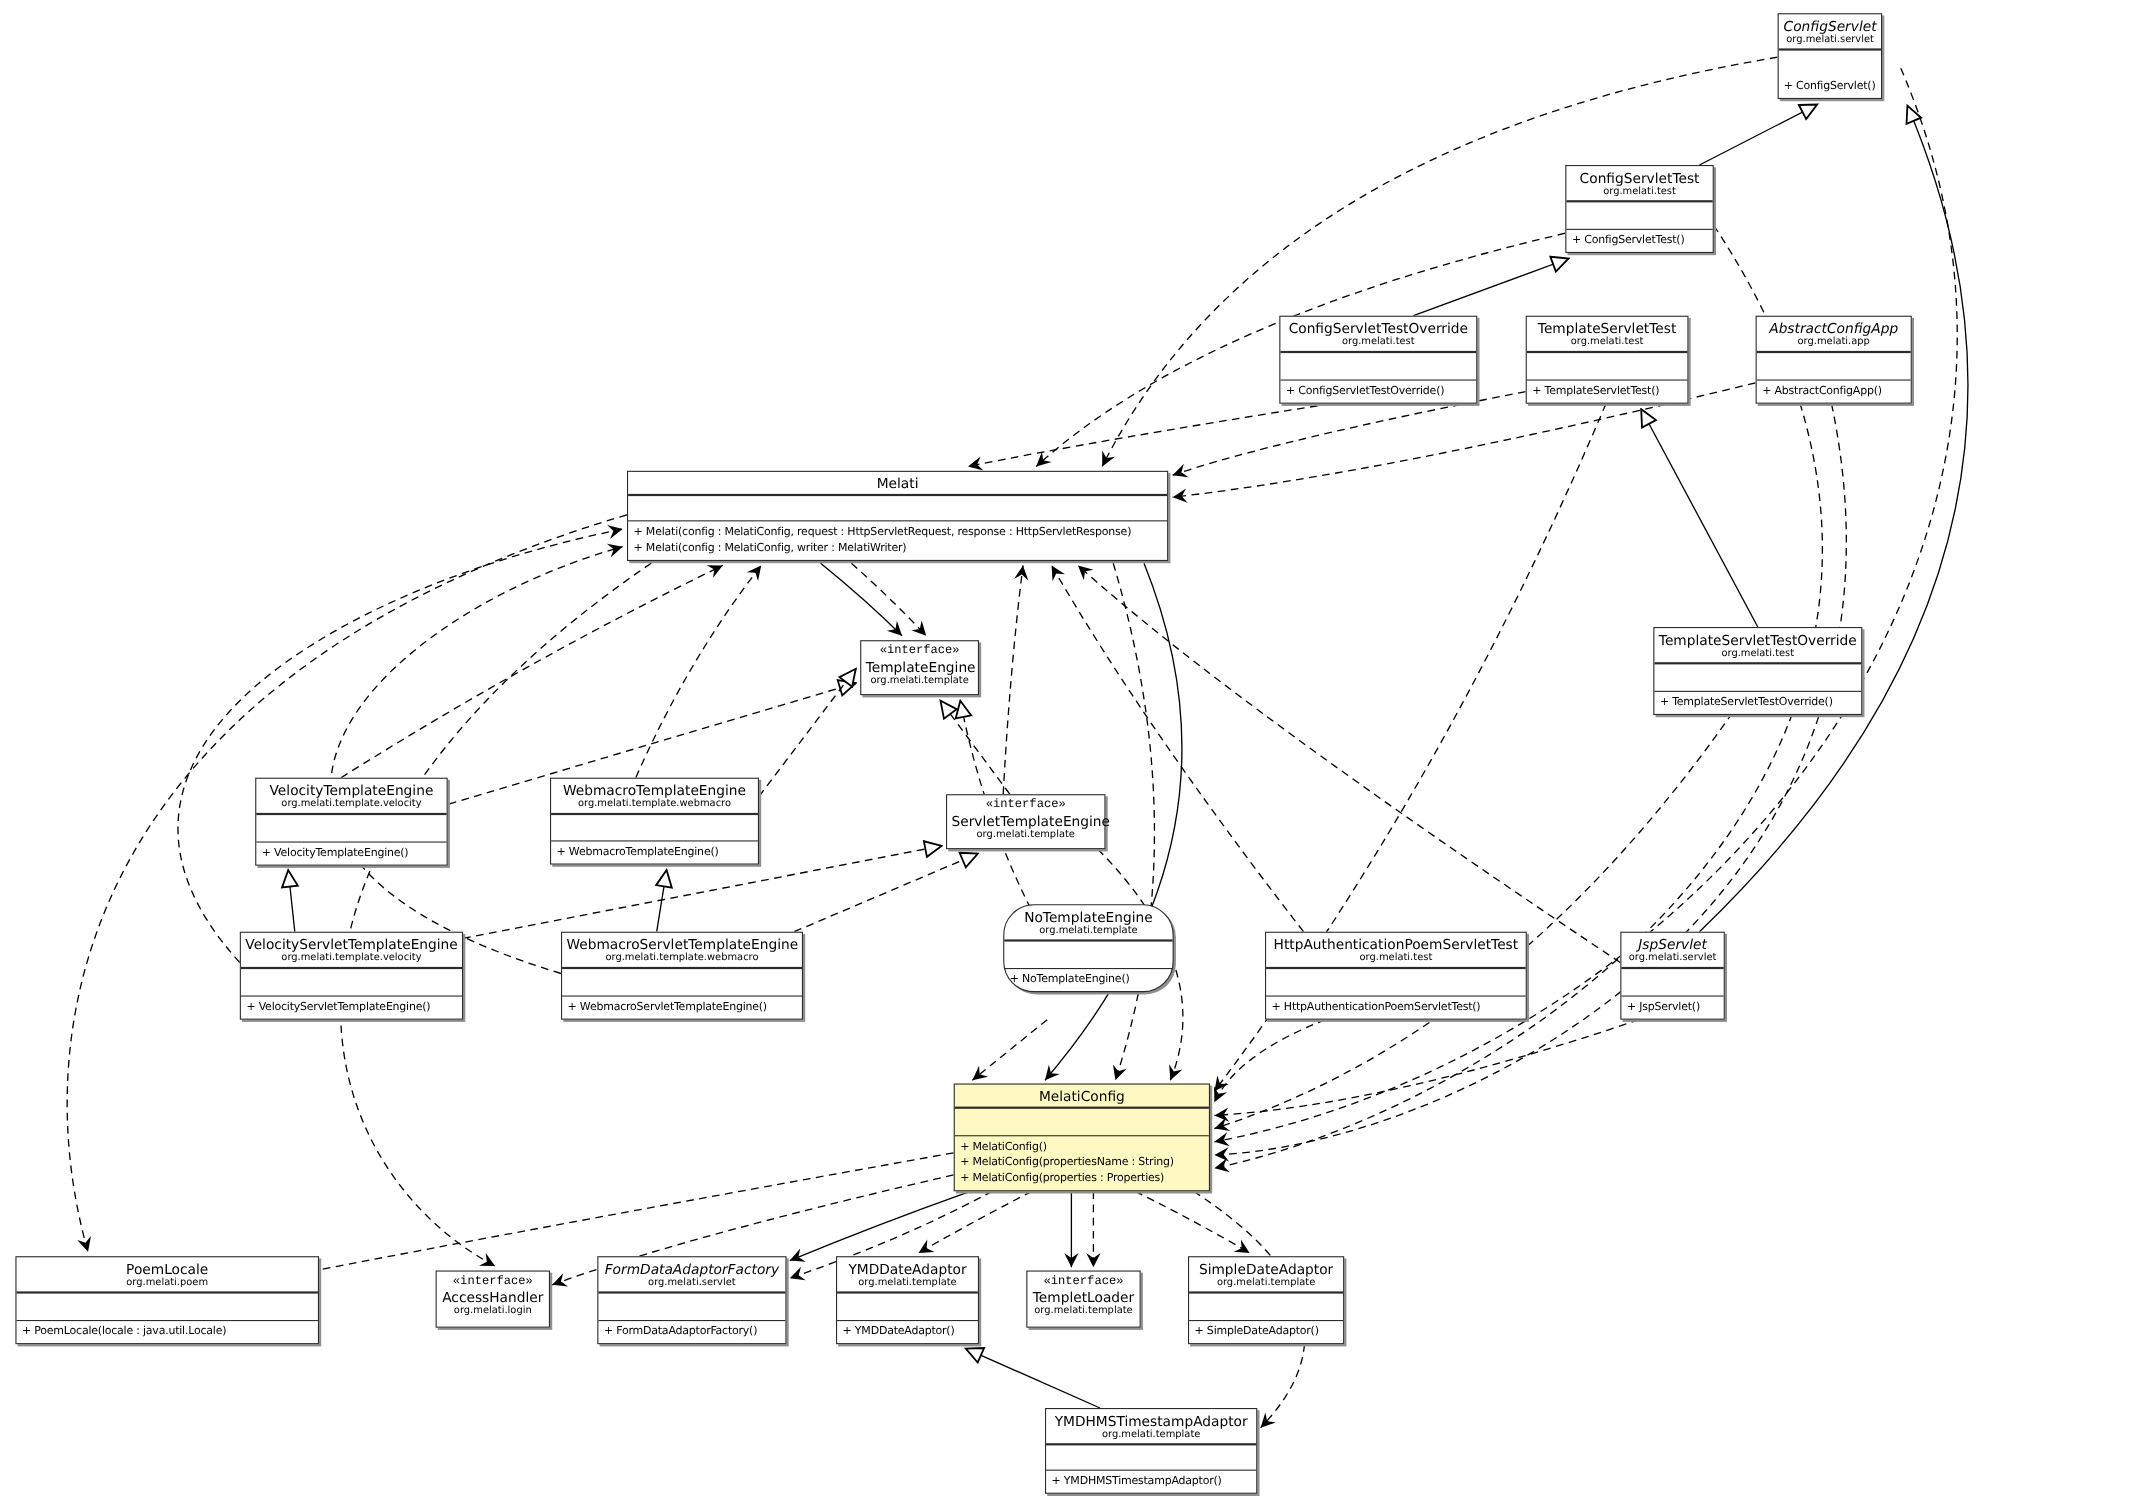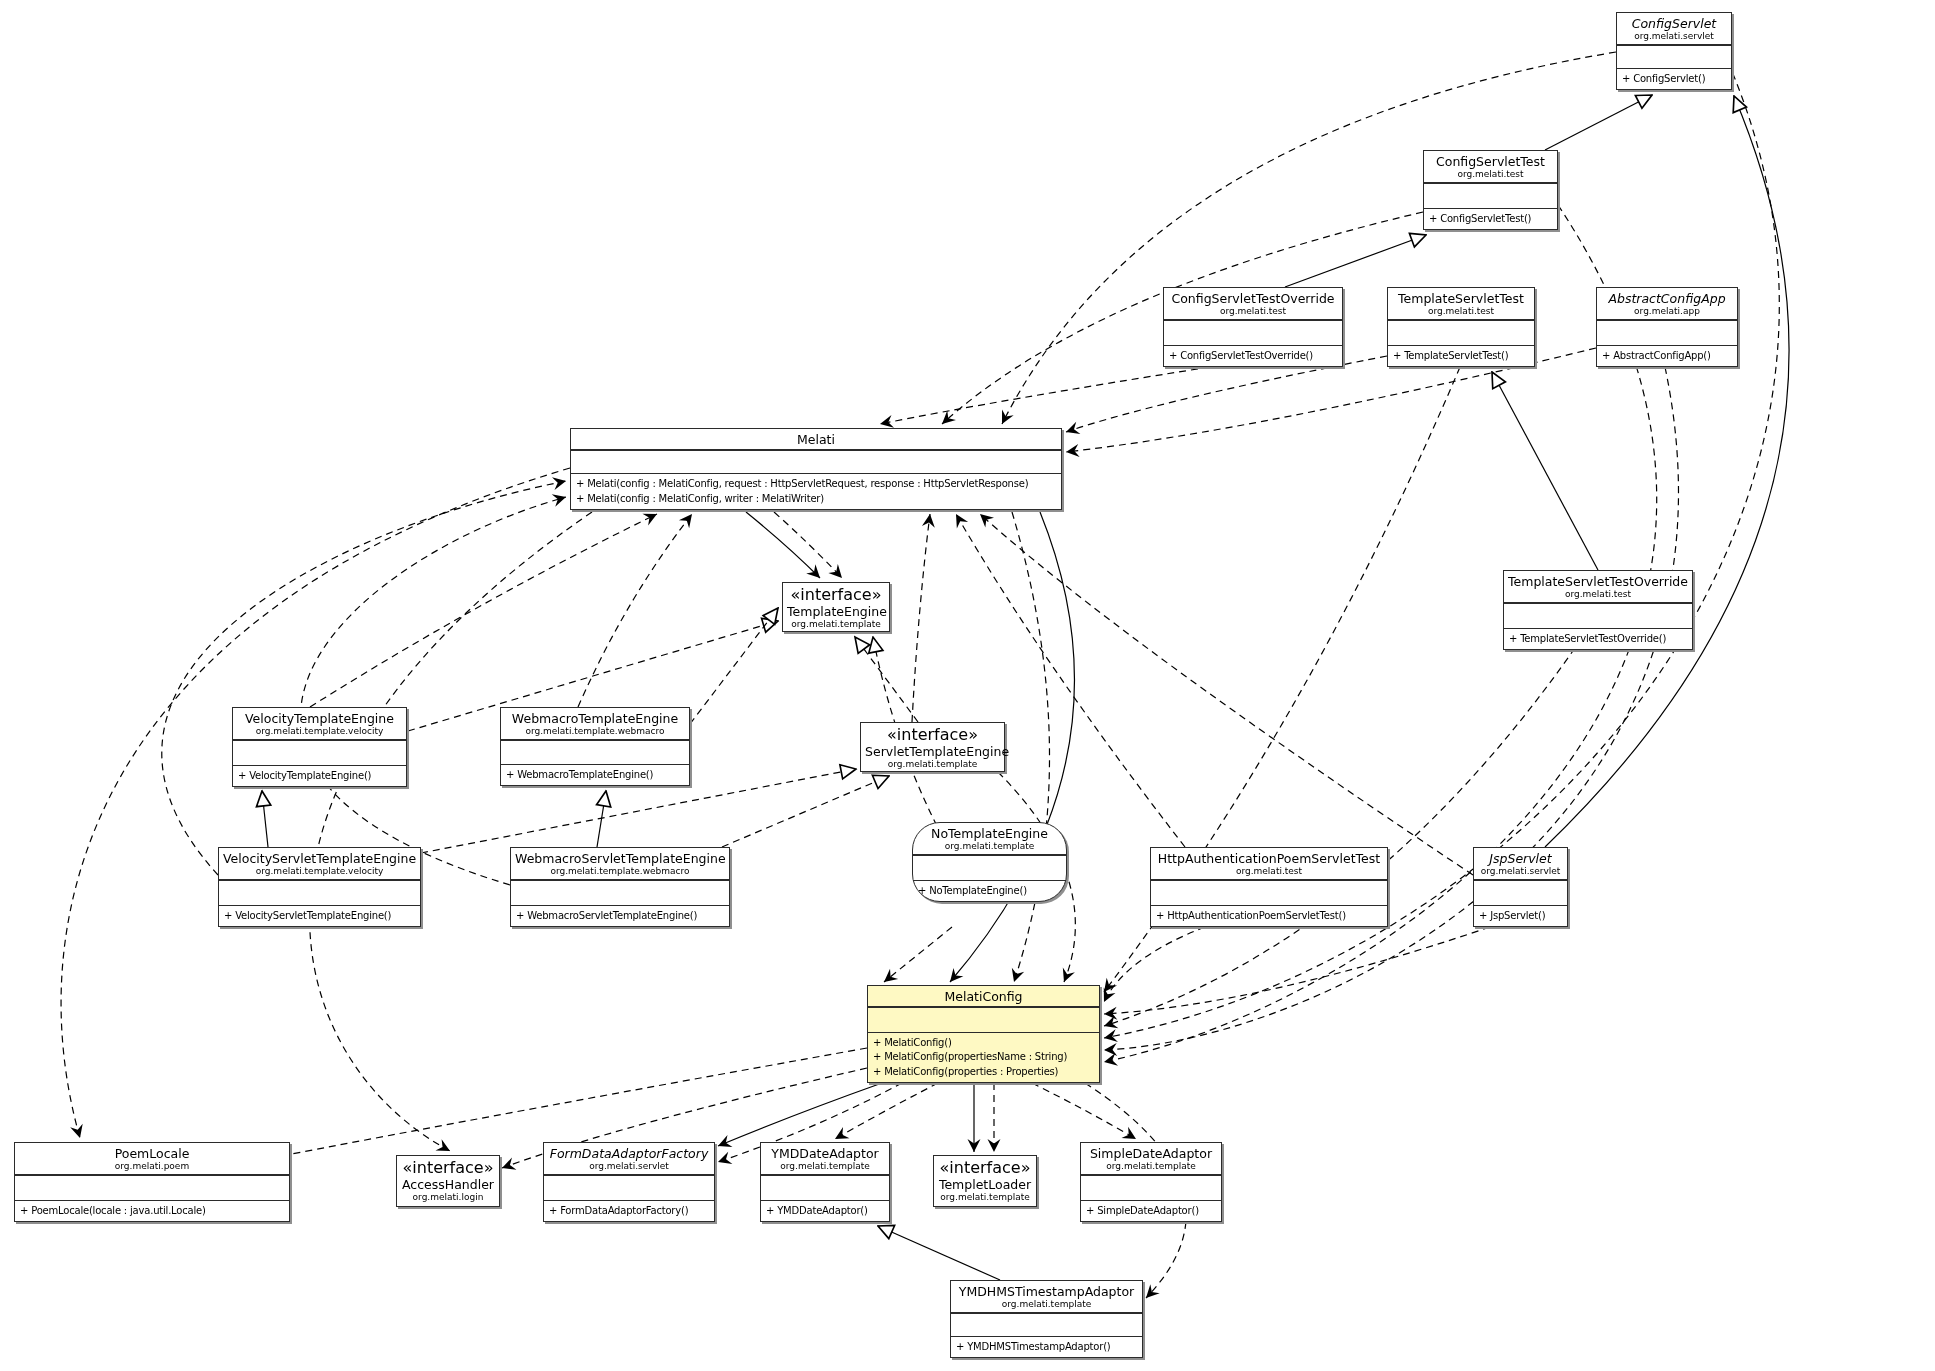--- a/index.html
+++ b/index.html
@@ -5,21 +5,21 @@
   html,body{margin:0;padding:0;background:#ffffff;}
   .canvas{position:relative;width:1935px;height:1371px;background:#ffffff;overflow:hidden;
           font-family:"DejaVu Sans","Liberation Sans",sans-serif;color:#000;}
   #edge-layer{position:absolute;left:0;top:0;width:1935px;height:1371px;z-index:1;}
   #box-layer{position:absolute;left:0;top:0;width:1935px;height:1371px;z-index:2;}
   .uml-box{position:absolute;background:#ffffff;border:1.6px solid #2b2b2b;
            box-shadow:2px 2px 0 #8f8f8f;display:flex;flex-direction:column;box-sizing:border-box;}
   .uml-box.hl{background:#fef9c3;}
   .t{text-align:center;padding:3px 4px 2px 4px;}
   .t.sep{border-bottom:2px solid #2b2b2b;}
-  .stereo{font-size:16px;line-height:1.15;}
+  .stereo{font-size:11px;line-height:1.15;font-family:Liberation Mono, monospace;}
   .cname{font-size:12.5px;line-height:1.2;}
   .cname.abstract{font-style:italic;}
   .pkg{font-size:9px;line-height:1.25;}
   .attrs{flex:1;border-bottom:1.6px solid #2b2b2b;min-height:12px;}
   .methods{padding:3px 5px 3px 5px;}
   .m{font-size:10px;letter-spacing:-0.2px;line-height:1.45;white-space:nowrap;}
 </style>
 </head>
 <body>
 
@@ -79,21 +79,21 @@
         <path d="M882,1083 Q795,1114 718,1146" fill="none" stroke="#000000" stroke-width="1.2" marker-end="url(#mVee)"></path>
         <path d="M902,1083 Q818,1128 718,1162" fill="none" stroke="#000000" stroke-width="1.2" stroke-dasharray="7,5" marker-end="url(#mVee)"></path>
         <path d="M938,1083 Q882,1112 835,1139" fill="none" stroke="#000000" stroke-width="1.2" stroke-dasharray="7,5" marker-end="url(#mVee)"></path>
         <path d="M974,1083 L974,1152" fill="none" stroke="#000000" stroke-width="1.2" marker-end="url(#mVee)"></path>
         <path d="M994,1083 L994,1152" fill="none" stroke="#000000" stroke-width="1.2" stroke-dasharray="7,5" marker-end="url(#mVee)"></path>
         <path d="M1032,1083 Q1092,1113 1136,1139" fill="none" stroke="#000000" stroke-width="1.2" stroke-dasharray="7,5" marker-end="url(#mVee)"></path>
         <path d="M1085,1083 Q1250,1190 1146,1298" fill="none" stroke="#000000" stroke-width="1.2" stroke-dasharray="7,5" marker-end="url(#mVee)"></path>
       </g>
   </svg>
   <div id="box-layer">
-      <div class="uml-box" style="left: 1616px; top: 12px; width: 116px; height: 78px;">
+      <div class="uml-box" style="left: 1616px; top: 12px; width: 95px; height: 78px; align-items: flex-end;">
         <div class="t sep">
           <div class="cname abstract">ConfigServlet</div>
           <div class="pkg">org.melati.servlet</div>
         </div>
         <div class="attrs"></div>
         <div class="methods">
           <div class="m">+ ConfigServlet()</div>
         </div>
       </div>
       <div class="uml-box" style="left: 1423px; top: 150px; width: 135px; height: 80px;">

